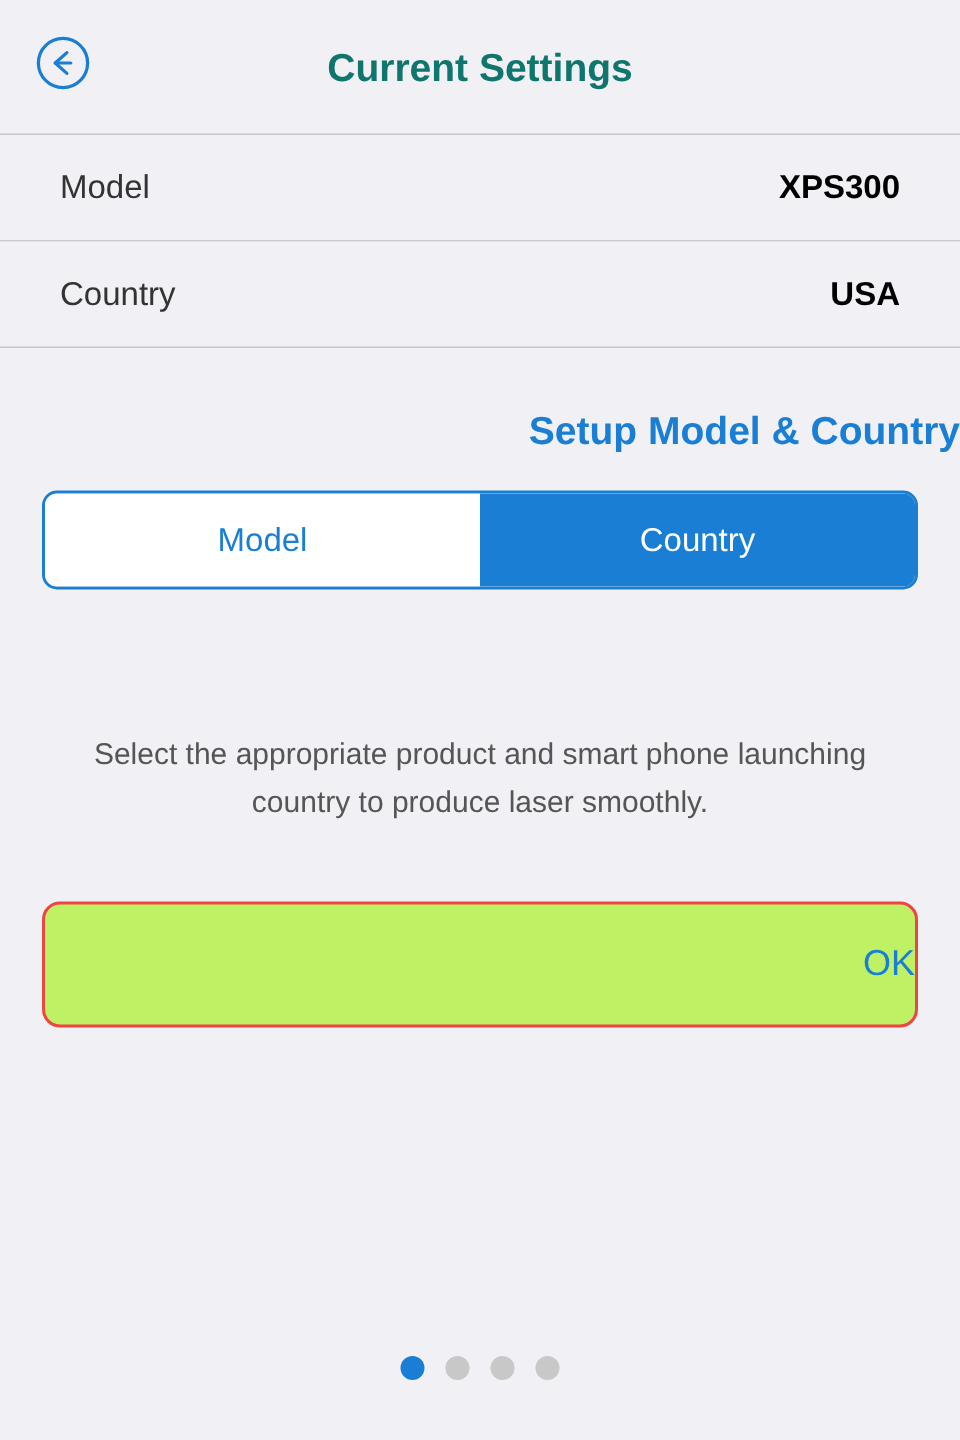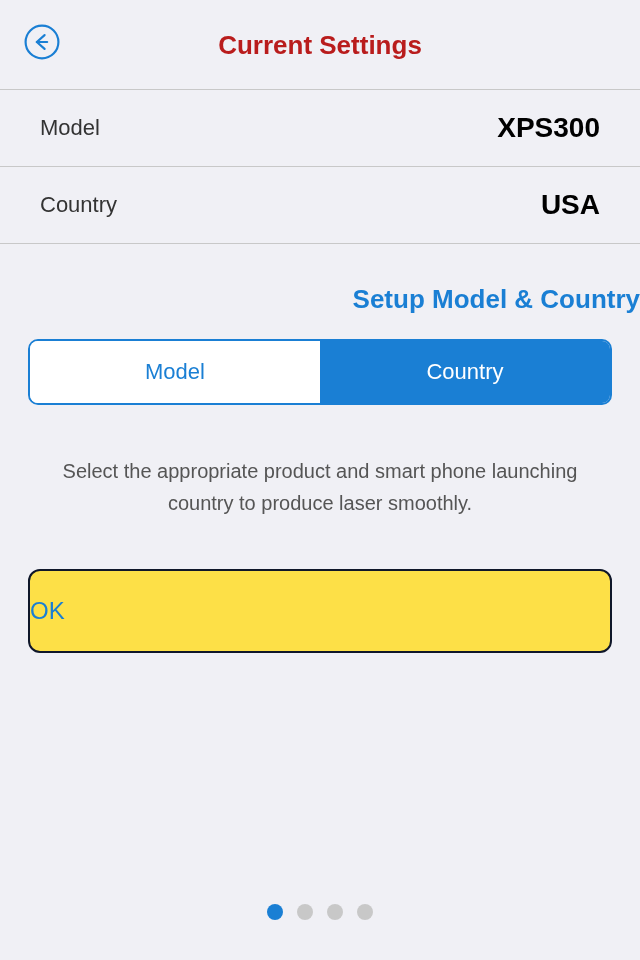--- a/index.html
+++ b/index.html
@@ -30,21 +30,21 @@
       cursor: pointer;
     }
 
     .back-icon-svg {
       width: 38px;
       height: 38px;
     }
 
     .page-title {
       text-align: center;
-      color: #b91c1c;
+      color: #0f766e;
       font-size: 26px;
       font-weight: 600;
       padding-top: 30px;
       padding-bottom: 28px;
     }
 
     .divider {
       height: 1px;
       background-color: #c8c8c8;
       width: 100%;
@@ -58,21 +58,21 @@
       background-color: #f0f0f5;
     }
 
     .settings-label {
       font-size: 22px;
       color: #333;
       font-weight: 400;
     }
 
     .settings-value {
-      font-size: 28px;
+      font-size: 22px;
       color: #000;
       font-weight: 700;
       margin-left: 16px;
     }
 
     .section-title {
       text-align: right;
       color: #1a7fd4;
       font-size: 26px;
       font-weight: 600;
@@ -109,30 +109,31 @@
       color: #fff;
       font-weight: 500;
     }
 
     .description-text {
       text-align: center;
       color: #555;
       font-size: 20px;
       line-height: 1.6;
       padding: 50px 60px 50px 60px;
+      margin-top: 44px;
     }
 
     .ok-button {
       display: block;
       margin: 0 28px;
       padding: 26px 0;
-      background-color: #fde047;
-      border: 2px solid #0f172a;
+      background-color: #bef264;
+      border: 2px solid #ef4444;
       border-radius: 12px;
-      text-align: left;
+      text-align: right;
       color: #1a7fd4;
       font-size: 24px;
       font-weight: 400;
       cursor: pointer;
       width: calc(100% - 56px);
     }
 
     .pagination {
       display: flex;
       justify-content: center;

